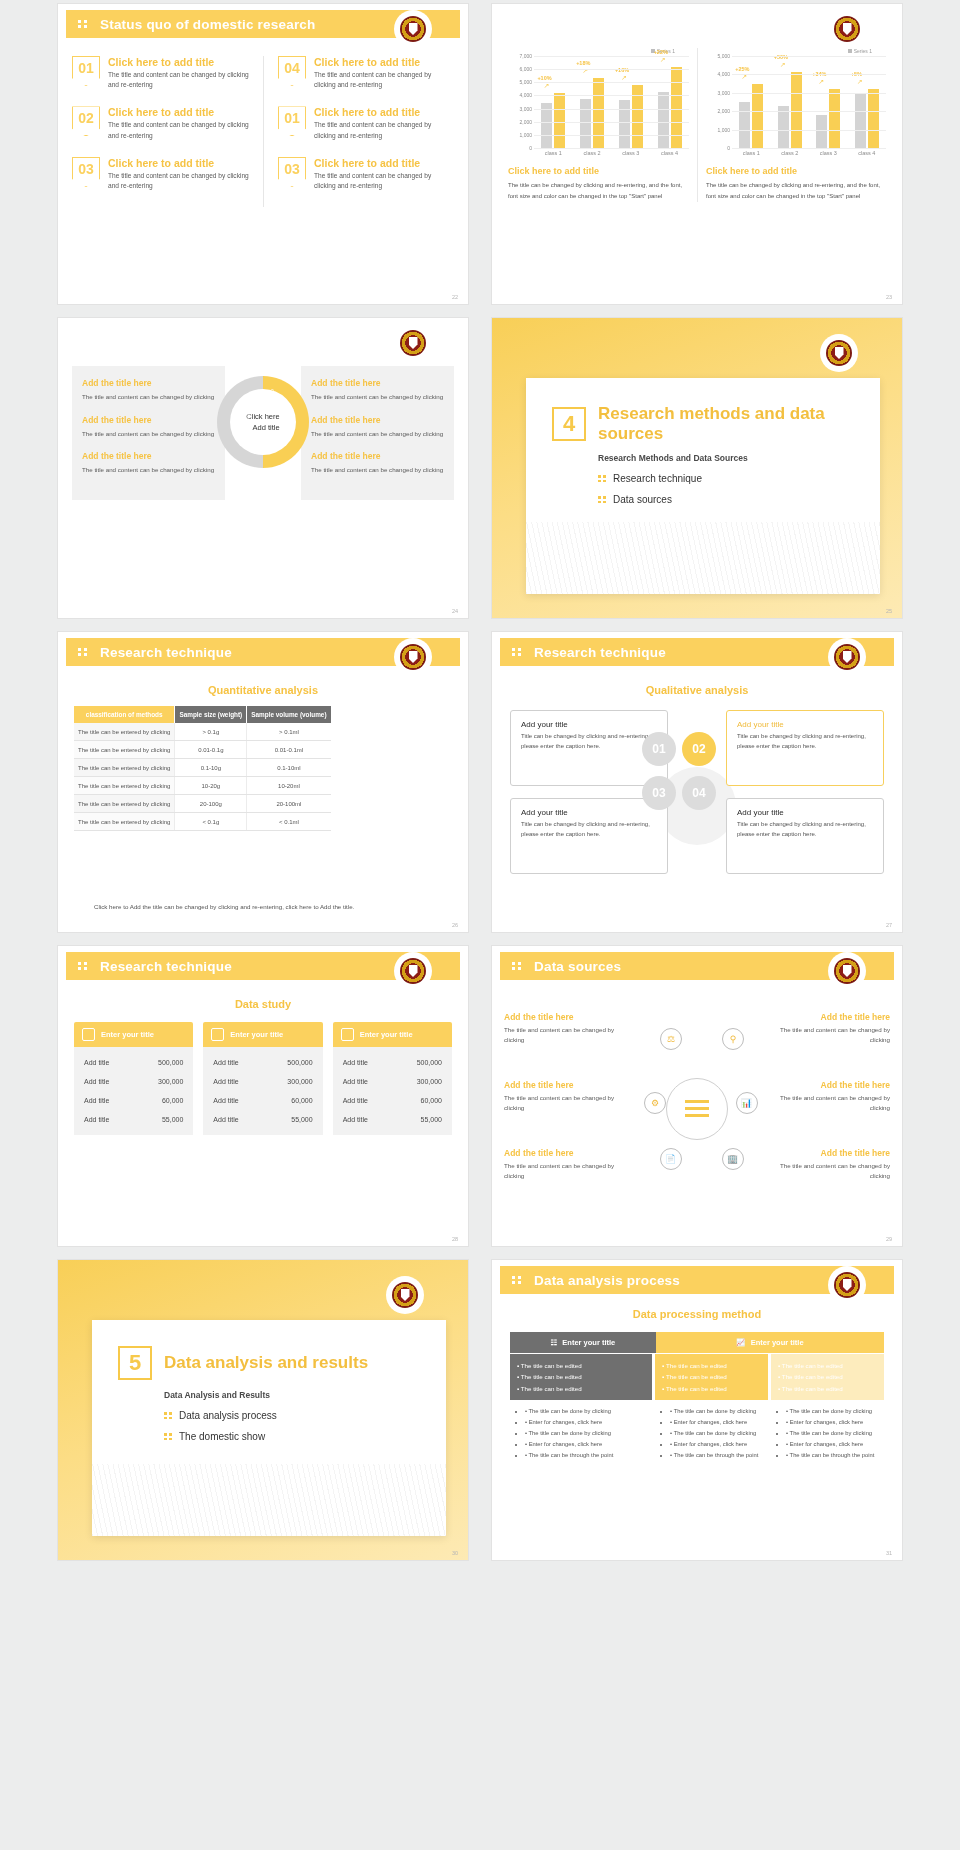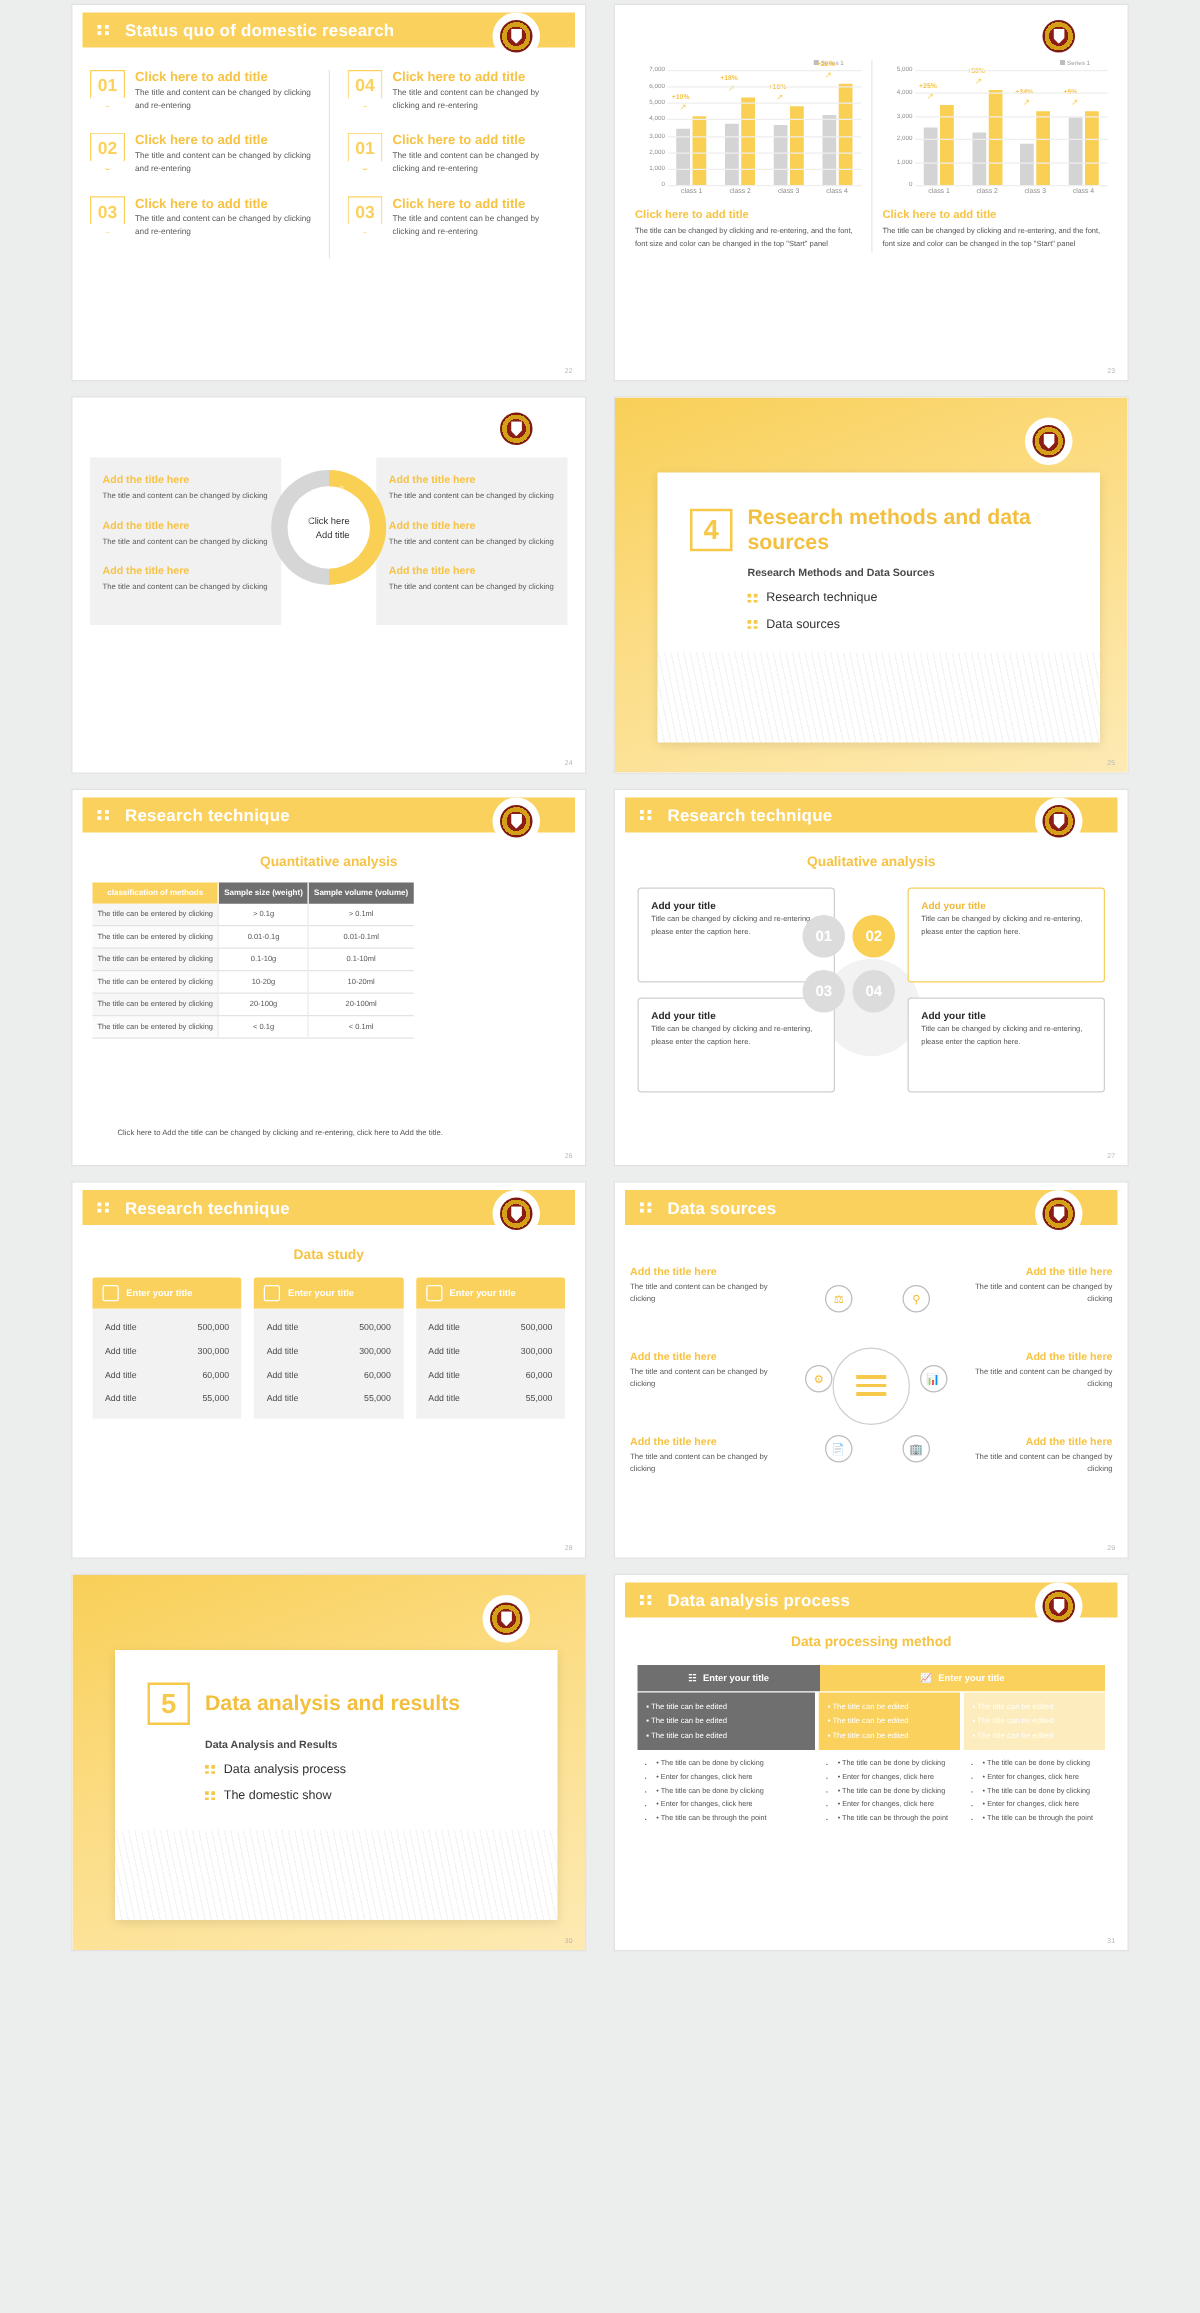--- a/index.html
+++ b/index.html
@@ -120,21 +120,21 @@
   table.qt td:first-child { border-left:0; }
   table.qt tr:nth-child(odd) td:first-child { background:#f6f6f6; }
   table.qt tr:nth-child(even) td:first-child { background:#fbfbfb; }
   .tcap { position:absolute; left:36px; right:20px; bottom:22px;
           font-size:6.2px; color:#555; }
   
   .qgrid { position:absolute; top:74px; left:18px; right:18px; bottom:26px; }
   .qbox { position:absolute; width:158px; height:76px; border:1px solid #cfcfcf;
           border-radius:3px; padding:9px 10px; background:#fff; }
   .qbox.y { border-color:#f7cf5c; }
-  .qbox h5 { font-size:8px; font-weight:bold; color:#2b2b2b; margin-bottom:3px; }
+  .qbox h5 { font-size:8px; font-weight:normal; color:#2b2b2b; margin-bottom:3px; }
   .qbox.y h5 { color:#f0bb3c; }
   .qbox p { font-size:6px; color:#555; line-height:1.6; }
   .circ { position:absolute; width:34px; height:34px; border-radius:50%;
           display:flex;align-items:center;justify-content:center;
           font-size:12px; font-weight:bold; color:#fff; }
   .circ.g { background:#dcdcdc; } .circ.y { background:#f9cf54; }
   .circhalo { position:absolute; left:50%; top:50%; width:78px; height:78px;
      transform:translate(-50%,-50%); border-radius:50%; background:#f2f2f2; }
   
   .cases { position:absolute; top:76px; left:16px; right:16px; display:flex; gap:10px; }

